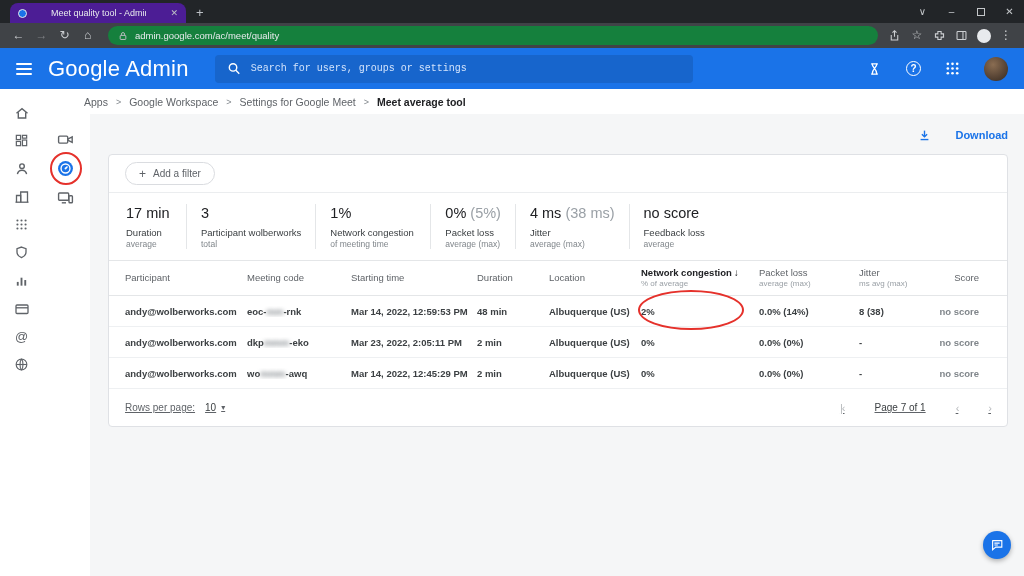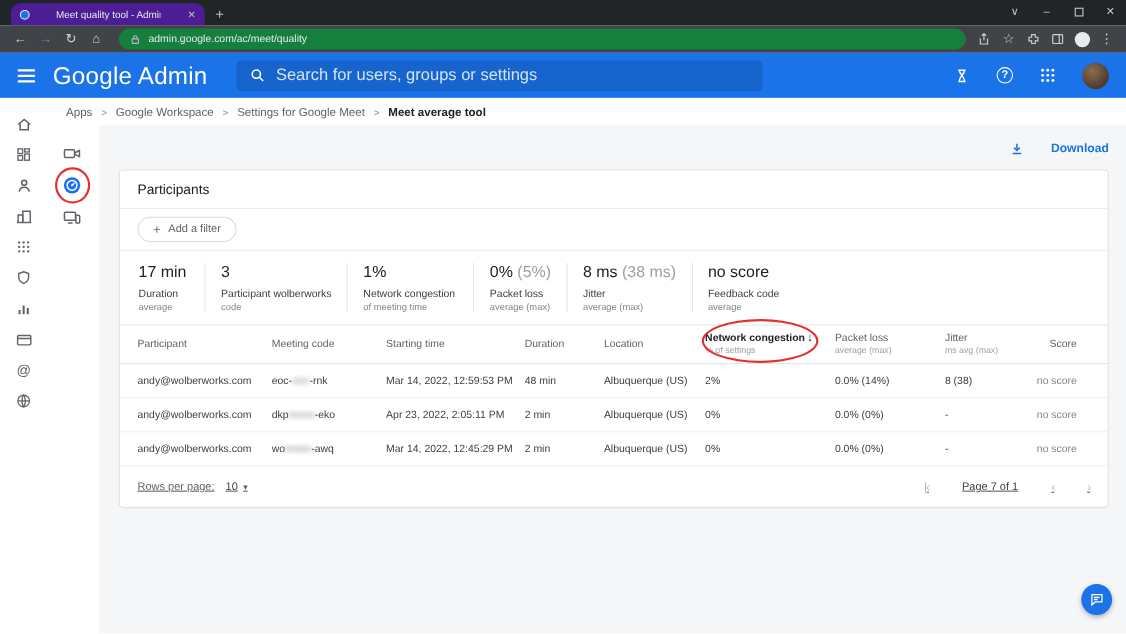--- a/index.html
+++ b/index.html
@@ -25,28 +25,28 @@
   .nav-right{display:flex;align-items:center;gap:9px;padding-right:4px;}
   .nav-right .svgic{display:block;}
   .nav-avatar{width:14px;height:14px;border-radius:50%;background:#e8eaed;}
 
   
   .admin-header{height:41px;background:#1a73e8;display:flex;align-items:center;padding:0 16px;color:#fff;}
   .hamburger{width:16px;display:flex;flex-direction:column;gap:3px;margin-right:16px;cursor:pointer;}
   .hamburger i{display:block;height:2px;background:#fff;border-radius:1px;}
   .brand{font-size:22px;font-weight:400;letter-spacing:.2px;white-space:nowrap;}
   .searchbar{width:478px;height:28px;background:#1765cc;border-radius:4px;display:flex;align-items:center;padding:0 12px;gap:10px;margin-left:26px;}
-  .searchbar input{background:transparent;border:0;outline:0;color:#fff;font-size:15px;width:100%;font-family:Liberation Sans, sans-serif;}
+  .searchbar input{background:transparent;border:0;outline:0;color:#fff;font-size:10px;width:100%;font-family:Liberation Mono, monospace;}
   .searchbar input::placeholder{color:#d2e3fc;}
   .header-right{margin-left:auto;display:flex;align-items:center;gap:24px;}
   .help-circle{width:15px;height:15px;border:1.4px solid #fff;border-radius:50%;font-size:10px;font-weight:bold;display:flex;align-items:center;justify-content:center;}
   .header-avatar{width:24px;height:24px;border-radius:50%;background:radial-gradient(circle at 38% 32%,#8a6d52 0%,#5a4636 55%,#33281f 100%);}
 
   
-  .breadcrumb{height:25px;background:#fff;display:flex;align-items:center;padding-left:60px;gap:8px;font-size:10.5px;color:#5f6368;}
+  .breadcrumb{height:25px;background:#fff;display:flex;align-items:center;padding-left:60px;gap:8px;font-size:10.5px;color:#5f6368;margin-left:24px;}
   .crumb{cursor:pointer;white-space:nowrap;}
   .crumb.current{color:#202124;font-weight:bold;cursor:default;}
   .sep{font-size:9px;color:#80868b;}
 
   
   .content{display:flex;height:462px;position:relative;}
   .sidebar{width:90px;background:#fff;flex-shrink:0;position:relative;}
   .rail-primary{position:absolute;left:13px;top:-10px;display:flex;flex-direction:column;gap:11px;}
   .rail-primary .s-icon{width:17px;height:17px;display:flex;align-items:center;justify-content:center;color:#5f6368;cursor:pointer;}
   .at-glyph{font-size:13px;color:#5f6368;line-height:1;}
@@ -75,21 +75,21 @@
   .stat-sub{font-size:8.5px;color:#80868b;margin-top:1px;}
 
   .thead,.trow{display:grid;grid-template-columns:122px 104px 126px 72px 92px 118px 100px 80px 1fr;align-items:center;padding:0 16px;}
   .thead{height:35px;border-bottom:1px solid #e4e6e8;}
   .th{font-size:9.5px;color:#5f6368;line-height:1.25;cursor:pointer;}
   .th .sub{font-size:8px;color:#9aa0a6;}
   .th.sorted .lbl{color:#202124;font-weight:bold;}
   .sort-arrow{color:#202124;font-size:10px;margin-left:2px;}
   .th.right,.td.right{text-align:right;padding-right:12px;}
   .trow{height:31px;border-bottom:1px solid #eef0f2;font-size:9.5px;color:#3c4043;cursor:pointer;}
-  .td{white-space:nowrap;overflow:hidden;}
+  .td{white-space:nowrap;overflow:hidden;font-weight:bold;}
   .td .blur{filter:blur(2.2px);color:#80868b;}
   .td.muted{color:#80868b;}
 
   .tfoot{height:37px;display:flex;align-items:center;padding:0 16px;font-size:10px;color:#5f6368;text-decoration:underline;}
   .rpp-value{margin-left:10px;display:flex;align-items:center;gap:5px;color:#3c4043;cursor:pointer;}
   .rpp-value .dd{color:#5f6368;font-size:8px;}
   .pager{margin-left:auto;display:flex;align-items:center;gap:30px;}
   .pg-ic{color:#b5b8bb;font-size:11px;cursor:pointer;letter-spacing:-1px;}
   .page-label{color:#3c4043;}
 
@@ -334,58 +334,57 @@
                 <path d="M8 2v7.2"></path>
                 <path d="M4.8 6.4 8 9.6l3.2-3.2"></path>
                 <path d="M3.2 13h9.6"></path>
               </g>
             </svg>
           <span>Download</span>
         </span>
       </div>
 
       <div class="card">
-        <div class="card-head">Participants</div>
 
         <div class="filter-row">
           <button class="chip">
             <span class="plus">+</span>
             <span>Add a filter</span>
           </button>
         </div>
 
         <div class="stats">
           <div class="stat w1">
             <div class="stat-value"><span>17 min</span><span class="max"></span></div>
             <div class="stat-label">Duration</div>
             <div class="stat-sub">average</div>
           </div>
           <div class="stat w2">
             <div class="stat-value"><span>3</span><span class="max"></span></div>
             <div class="stat-label">Participant wolberworks</div>
-            <div class="stat-sub">code</div>
+            <div class="stat-sub">total</div>
           </div>
           <div class="stat w3">
             <div class="stat-value"><span>1%</span><span class="max"></span></div>
             <div class="stat-label">Network congestion</div>
             <div class="stat-sub">of meeting time</div>
           </div>
           <div class="stat w4">
             <div class="stat-value"><span>0%</span><span class="max"> (5%)</span></div>
             <div class="stat-label">Packet loss</div>
             <div class="stat-sub">average (max)</div>
           </div>
           <div class="stat w5">
-            <div class="stat-value"><span>8 ms</span><span class="max"> (38 ms)</span></div>
+            <div class="stat-value"><span>4 ms</span><span class="max"> (38 ms)</span></div>
             <div class="stat-label">Jitter</div>
             <div class="stat-sub">average (max)</div>
           </div>
           <div class="stat">
             <div class="stat-value"><span>no score</span><span class="max"></span></div>
-            <div class="stat-label">Feedback code</div>
+            <div class="stat-label">Feedback loss</div>
             <div class="stat-sub">average</div>
           </div>
         </div>
 
         <div class="thead">
           <div class="th">
               <div class="lbl">Participant</div>
             </div>
           <div class="th">
               <div class="lbl">Meeting code</div>
@@ -394,21 +393,21 @@
               <div class="lbl">Starting time</div>
             </div>
           <div class="th">
               <div class="lbl">Duration</div>
             </div>
           <div class="th">
               <div class="lbl">Location</div>
             </div>
           <div class="th sorted">
             <div><span class="lbl">Network congestion</span><span class="sort-arrow">↓</span></div>
-            <div class="sub">% of settings</div>
+            <div class="sub">% of average</div>
           </div>
           <div class="th">
               <div class="lbl">Packet loss</div>
               <div class="sub">average (max)</div>
             </div>
           <div class="th">
               <div class="lbl">Jitter</div>
               <div class="sub">ms avg (max)</div>
             </div>
           <div class="th right">
@@ -424,21 +423,21 @@
           <div class="td">Albuquerque (US)</div>
           <div class="td">2%</div>
           <div class="td">0.0% (14%)</div>
           <div class="td">8 (38)</div>
           <div class="td right muted">no score</div>
         </div>
 
         <div class="trow">
           <div class="td">andy@wolberworks.com</div>
           <div class="td"><span>dkp</span><span class="blur">mmm</span><span>-eko</span></div>
-          <div class="td">Apr 23, 2022, 2:05:11 PM</div>
+          <div class="td">Mar 23, 2022, 2:05:11 PM</div>
           <div class="td">2 min</div>
           <div class="td">Albuquerque (US)</div>
           <div class="td">0%</div>
           <div class="td">0.0% (0%)</div>
           <div class="td">-</div>
           <div class="td right muted">no score</div>
         </div>
 
         <div class="trow">
           <div class="td">andy@wolberworks.com</div>

